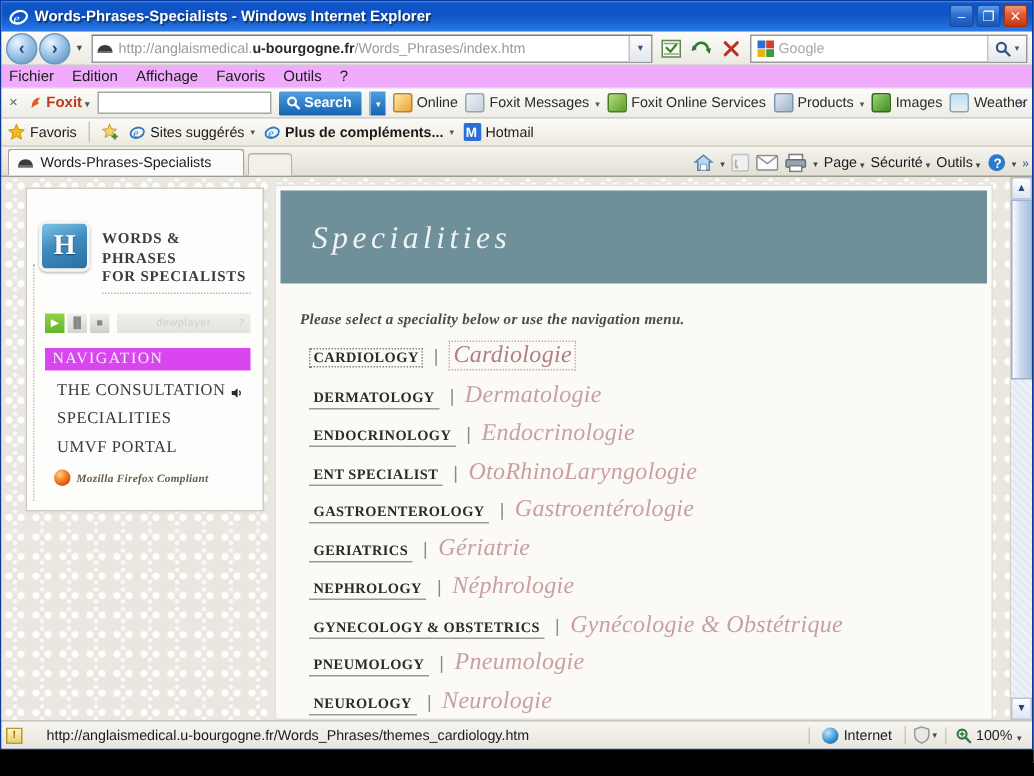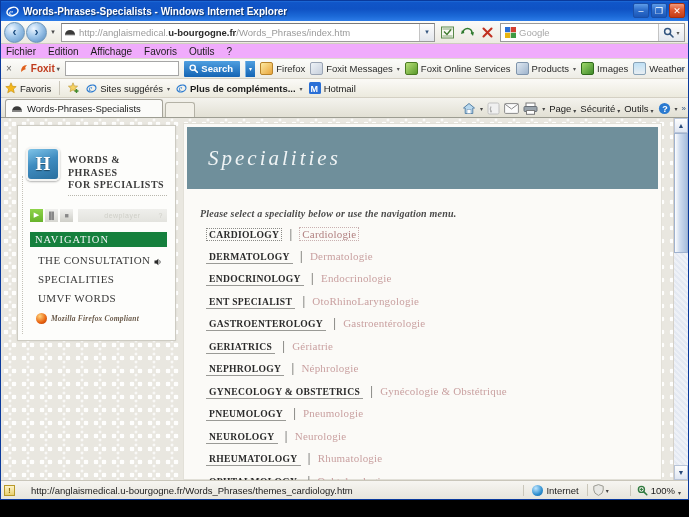--- a/index.html
+++ b/index.html
@@ -246,21 +246,21 @@
     flex: 1 1 auto; height: 13px; margin-left: 3px;
     background: linear-gradient(180deg,#efefec,#e3e3de);
     display: flex; align-items: center; justify-content: center;
     font-size: 7px; color: #cfcfc8; letter-spacing: .5px;
     position: relative;
   }
   #ptrack .qm { position: absolute; right: 4px; color: #cfcfc8; font-size: 7px; }
 
   #navhdr {
     margin-top: 9px; margin-left: 4px;
-    background: #15803d;
+    background: #d946ef;
     color: #f2f5f6;
     font-family: "Liberation Serif", serif;
     font-size: 10.5px; letter-spacing: 1px;
     padding: 2px 5px;
   }
   .navlink {
     margin-left: 12px; margin-top: 7px;
     font-family: "Liberation Serif", serif;
     font-size: 11px; color: #3a3a3a; letter-spacing: .4px;
     display: flex; align-items: flex-end; gap: 4px;
@@ -309,21 +309,21 @@
     letter-spacing: .3px;
     border-bottom: 1px solid #9a9a96;
     padding: 0 3px 1px 3px;
   }
   .specrow.hover .spec-en {
     border: 1px dotted #8a8a86; padding: 0 2px 0 2px; text-align: right;
   }
   .spec-bar { color: #8a8a86; margin: 0 7px; font-size: 12px; }
   .spec-fr {
     font-family: "Liberation Serif", serif;
-    font-size: 11px;
+    font-style: italic; font-size: 16px;
     color: #c9a0a0; letter-spacing: .2px;
   }
   .specrow.hover .spec-fr { color: #b07f7f; border: 1px dotted #c9b0b0; padding: 0 2px; }
 
   
   #pagescroll {
     flex: 0 0 15px; width: 15px;
     background: #f0f0f0;
     border-left: 1px solid #d4d0c8;
     display: flex; flex-direction: column;
@@ -343,21 +343,21 @@
     height: 19px; flex: 0 0 19px;
     background: linear-gradient(180deg,#f6f5f1,#e7e5dc);
     border-top: 1px solid #c9c6ba;
     display: flex; align-items: center;
     font-size: 9.5px; color: #1b1b1b;
     padding: 0 3px;
   }
   #statusurl { display: flex; align-items: center; gap: 16px; flex: 1 1 auto; white-space: nowrap; overflow: hidden; }
   #zonebox { display: flex; align-items: flex-start; gap: 3px; padding: 0 8px; border-left: 1px solid #c9c6ba; }
   #protectbox { display: flex; align-items: center; gap: 2px; padding: 0 5px; border-left: 1px solid #c9c6ba; }
-  #zoombox { display: flex; align-items: flex-end; gap: 3px; padding: 0 4px 0 6px; border-left: 1px solid #c9c6ba; margin-left: 16px; }
+  #zoombox { display: flex; align-items: flex-end; gap: 3px; padding: 0 4px 0 6px; border-left: 1px solid #c9c6ba; }
   .globe { width: 11px; height: 11px; border-radius: 50%;
     background: radial-gradient(circle at 35% 30%, #bfe6ff, #2e8fd0 60%, #14609c); }
   .warnico { width: 11px; height: 11px; background: linear-gradient(180deg,#fdf3c8,#e8d070); border:1px solid #b89a2a;
     display:flex;align-items:center;justify-content:center;font-size:7px;color:#8a6a00;font-weight:bold;}
   .statcaret { font-size: 6px; color: #444; }
 
   svg { display: block; }
 </style>
 </head>
 <body>
@@ -461,21 +461,21 @@
       <svg width="9" height="9" viewBox="0 0 9 9">
           <circle cx="3.7" cy="3.7" r="2.6" fill="none" stroke="#fff" stroke-width="1.4"></circle>
           <path d="M5.6 5.6 L8.4 8.4" stroke="#fff" stroke-width="1.5" stroke-linecap="round"></path>
         </svg>
       <span>Search</span>
     </span>
     <span id="fx-searchdrop">▾</span>
 
     <span class="fx-item">
       <span class="fx-ico" style="background:linear-gradient(135deg,#fde9a0,#e8a43a);border:1px solid #b8832a;"></span>
-      <span>Firefox</span>
+      <span>Online</span>
     </span>
     <span class="fx-item">
       <span class="fx-ico" style="background:linear-gradient(135deg,#eef2f7,#c6cfdc);border:1px solid #9aa4b4;"></span>
       <span>Foxit Messages</span>
       <span class="fx-caret">▾</span>
     </span>
     <span class="fx-item">
       <span class="fx-ico" style="background:linear-gradient(135deg,#b9e07a,#5a9a2a);border:1px solid #4a7a22;"></span>
       <span>Foxit Online Services</span>
     </span>
@@ -643,21 +643,21 @@
             <svg width="9" height="8" viewBox="0 0 9 8">
                 <path d="M.5 2.6h1.8L4.4.8v6.4L2.3 5.4H.5Z" fill="#2a2a2a"></path>
                 <path d="M5.6 2.4a2.6 2.6 0 0 1 0 3.2" stroke="#2a2a2a" stroke-width=".8" fill="none"></path>
               </svg>
           </span>
         </div>
         <div class="navlink">
           <span>SPECIALITIES</span>
         </div>
         <div class="navlink">
-          <span>UMVF WORDS</span>
+          <span>UMVF PORTAL</span>
         </div>
 
         <div id="ffrow">
           <span class="ffico"></span>
           <span class="lbl">Mozilla Firefox Compliant</span>
         </div>
       </div>
 
       <div id="content">
         <div id="pagehdr">

